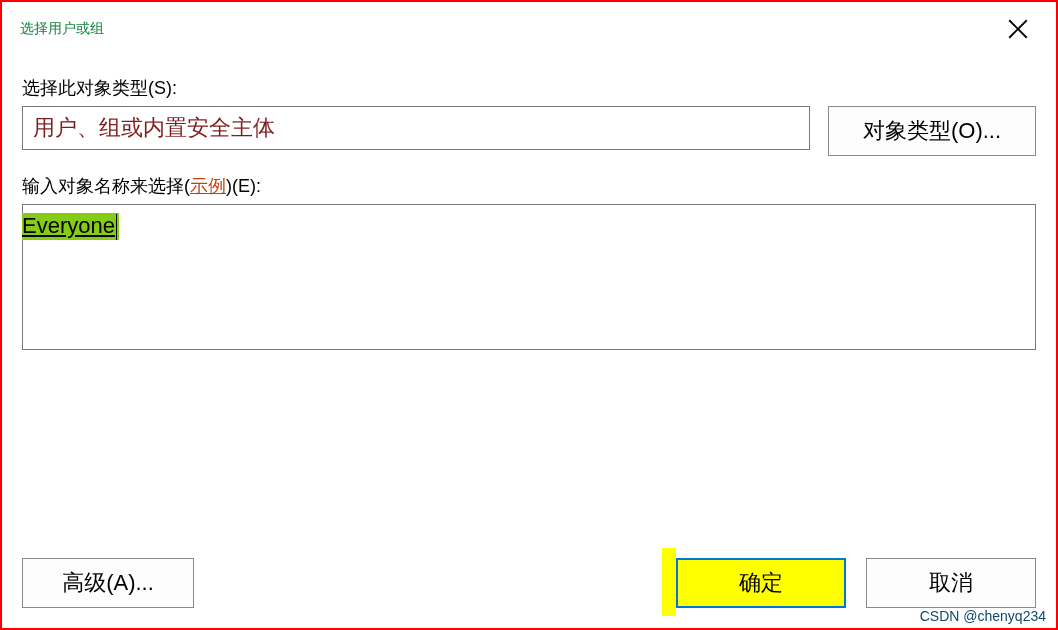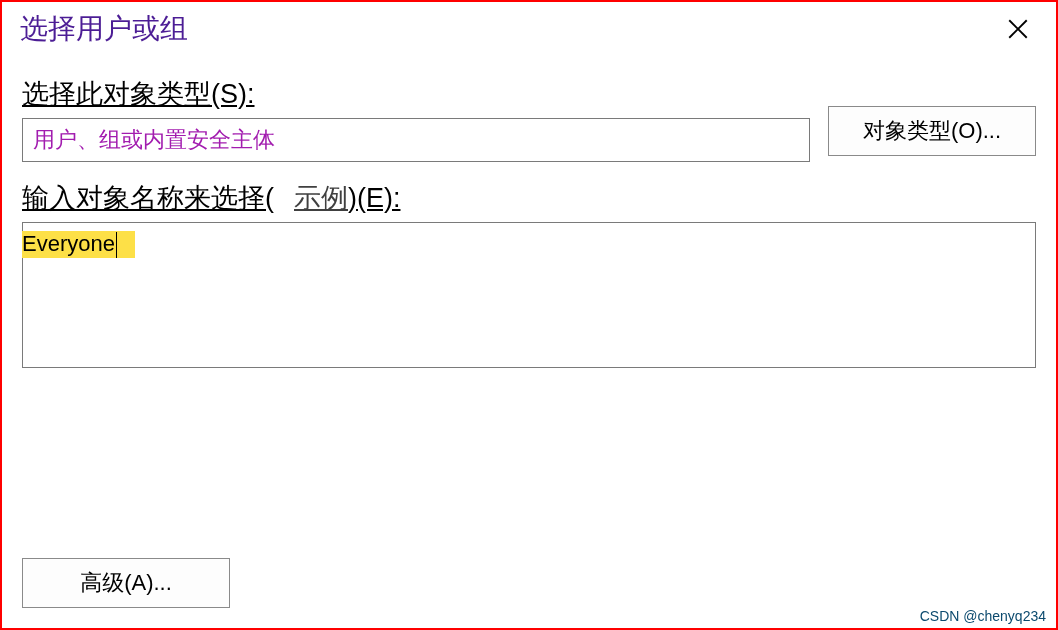--- a/index.html
+++ b/index.html
@@ -22,22 +22,22 @@
       position: relative;
     }
     .titlebar {
       display: flex;
       justify-content: space-between;
       align-items: center;
       padding: 10px 18px;
       height: 54px;
     }
     .title {
-      font-size: 28px;
-      color: #4c1d95;
+      font-size: 14px;
+      color: #15803d;
     }
     .close-btn {
       font-size: 22px;
       cursor: pointer;
       width: 40px;
       height: 40px;
       display: flex;
       align-items: center;
       justify-content: center;
     }
@@ -56,50 +56,50 @@
       align-items: flex-start;
       gap: 18px;
       margin-bottom: 18px;
     }
     .field-col {
       flex: 1;
       display: flex;
       flex-direction: column;
     }
     .label {
-      font-size: 27px;
+      font-size: 18px;
       color: #000;
       margin-bottom: 6px;
-      text-decoration: underline;
     }
     .readonly-box {
       border: 1px solid #7a7a7a;
       padding: 8px 10px;
       font-size: 22px;
-      color: #a21caf;
+      color: #7f1d1d;
       background: #fff;
       height: 44px;
       display: flex;
       align-items: center;
     }
     .textarea-box {
       border: 1px solid #7a7a7a;
       padding: 8px 10px;
       font-size: 22px;
       color: #000;
       background: #fff;
       height: 146px;
       position: relative;
     }
     .highlighted-text {
-      background: #fde047;
-      padding: 0 18px 0 0;
+      background: #84cc16;
+      padding: 0 2px 0 0;
       display: inline-block;
       position: relative;
       left: -11px;
+      text-decoration: underline;
     }
     .highlighted-text::after {
       content: "";
       display: inline-block;
       width: 1px;
       height: 26px;
       background: #000;
       vertical-align: middle;
       margin-left: 1px;
     }
@@ -128,35 +128,34 @@
       display: flex;
       justify-content: space-between;
       padding: 0 0 0 0;
       margin-top: auto;
     }
     .footer-right {
       display: flex;
       gap: 20px;
     }
     .btn-advanced {
-      width: 208px;
+      width: 172px;
     }
     .btn-ok {
       background: #ffff00;
       border: 2px solid #0078d7;
       width: 170px;
     }
     .btn-cancel {
       width: 170px;
     }
     .examples-link {
-      color: #404040;
+      color: #c2410c;
       text-decoration: underline;
       cursor: pointer;
-      margin-left: 20px;
     }
     .watermark {
       position: absolute;
       bottom: 4px;
       right: 10px;
       font-size: 14px;
       color: #0c4a6e;
       z-index: 10;
     }
     .ok-glow {
@@ -205,18 +204,24 @@
           <span>输入对象名称来选择(</span><span class="examples-link">示例</span><span>)(E):</span>
         </div>
         <div class="textarea-box">
           <span class="highlighted-text">Everyone</span>
         </div>
       </div>
     </div>
 
     <div class="footer">
       <button class="btn btn-advanced">高级(A)...</button>
+      <div class="footer-right">
+        <div class="ok-glow">
+          <button class="btn btn-ok">确定</button>
+        </div>
+        <button class="btn btn-cancel">取消</button>
+      </div>
     </div>
 
   </div>
 
   <div class="watermark">CSDN @chenyq234</div>
 </div>
 
 </body></html>

